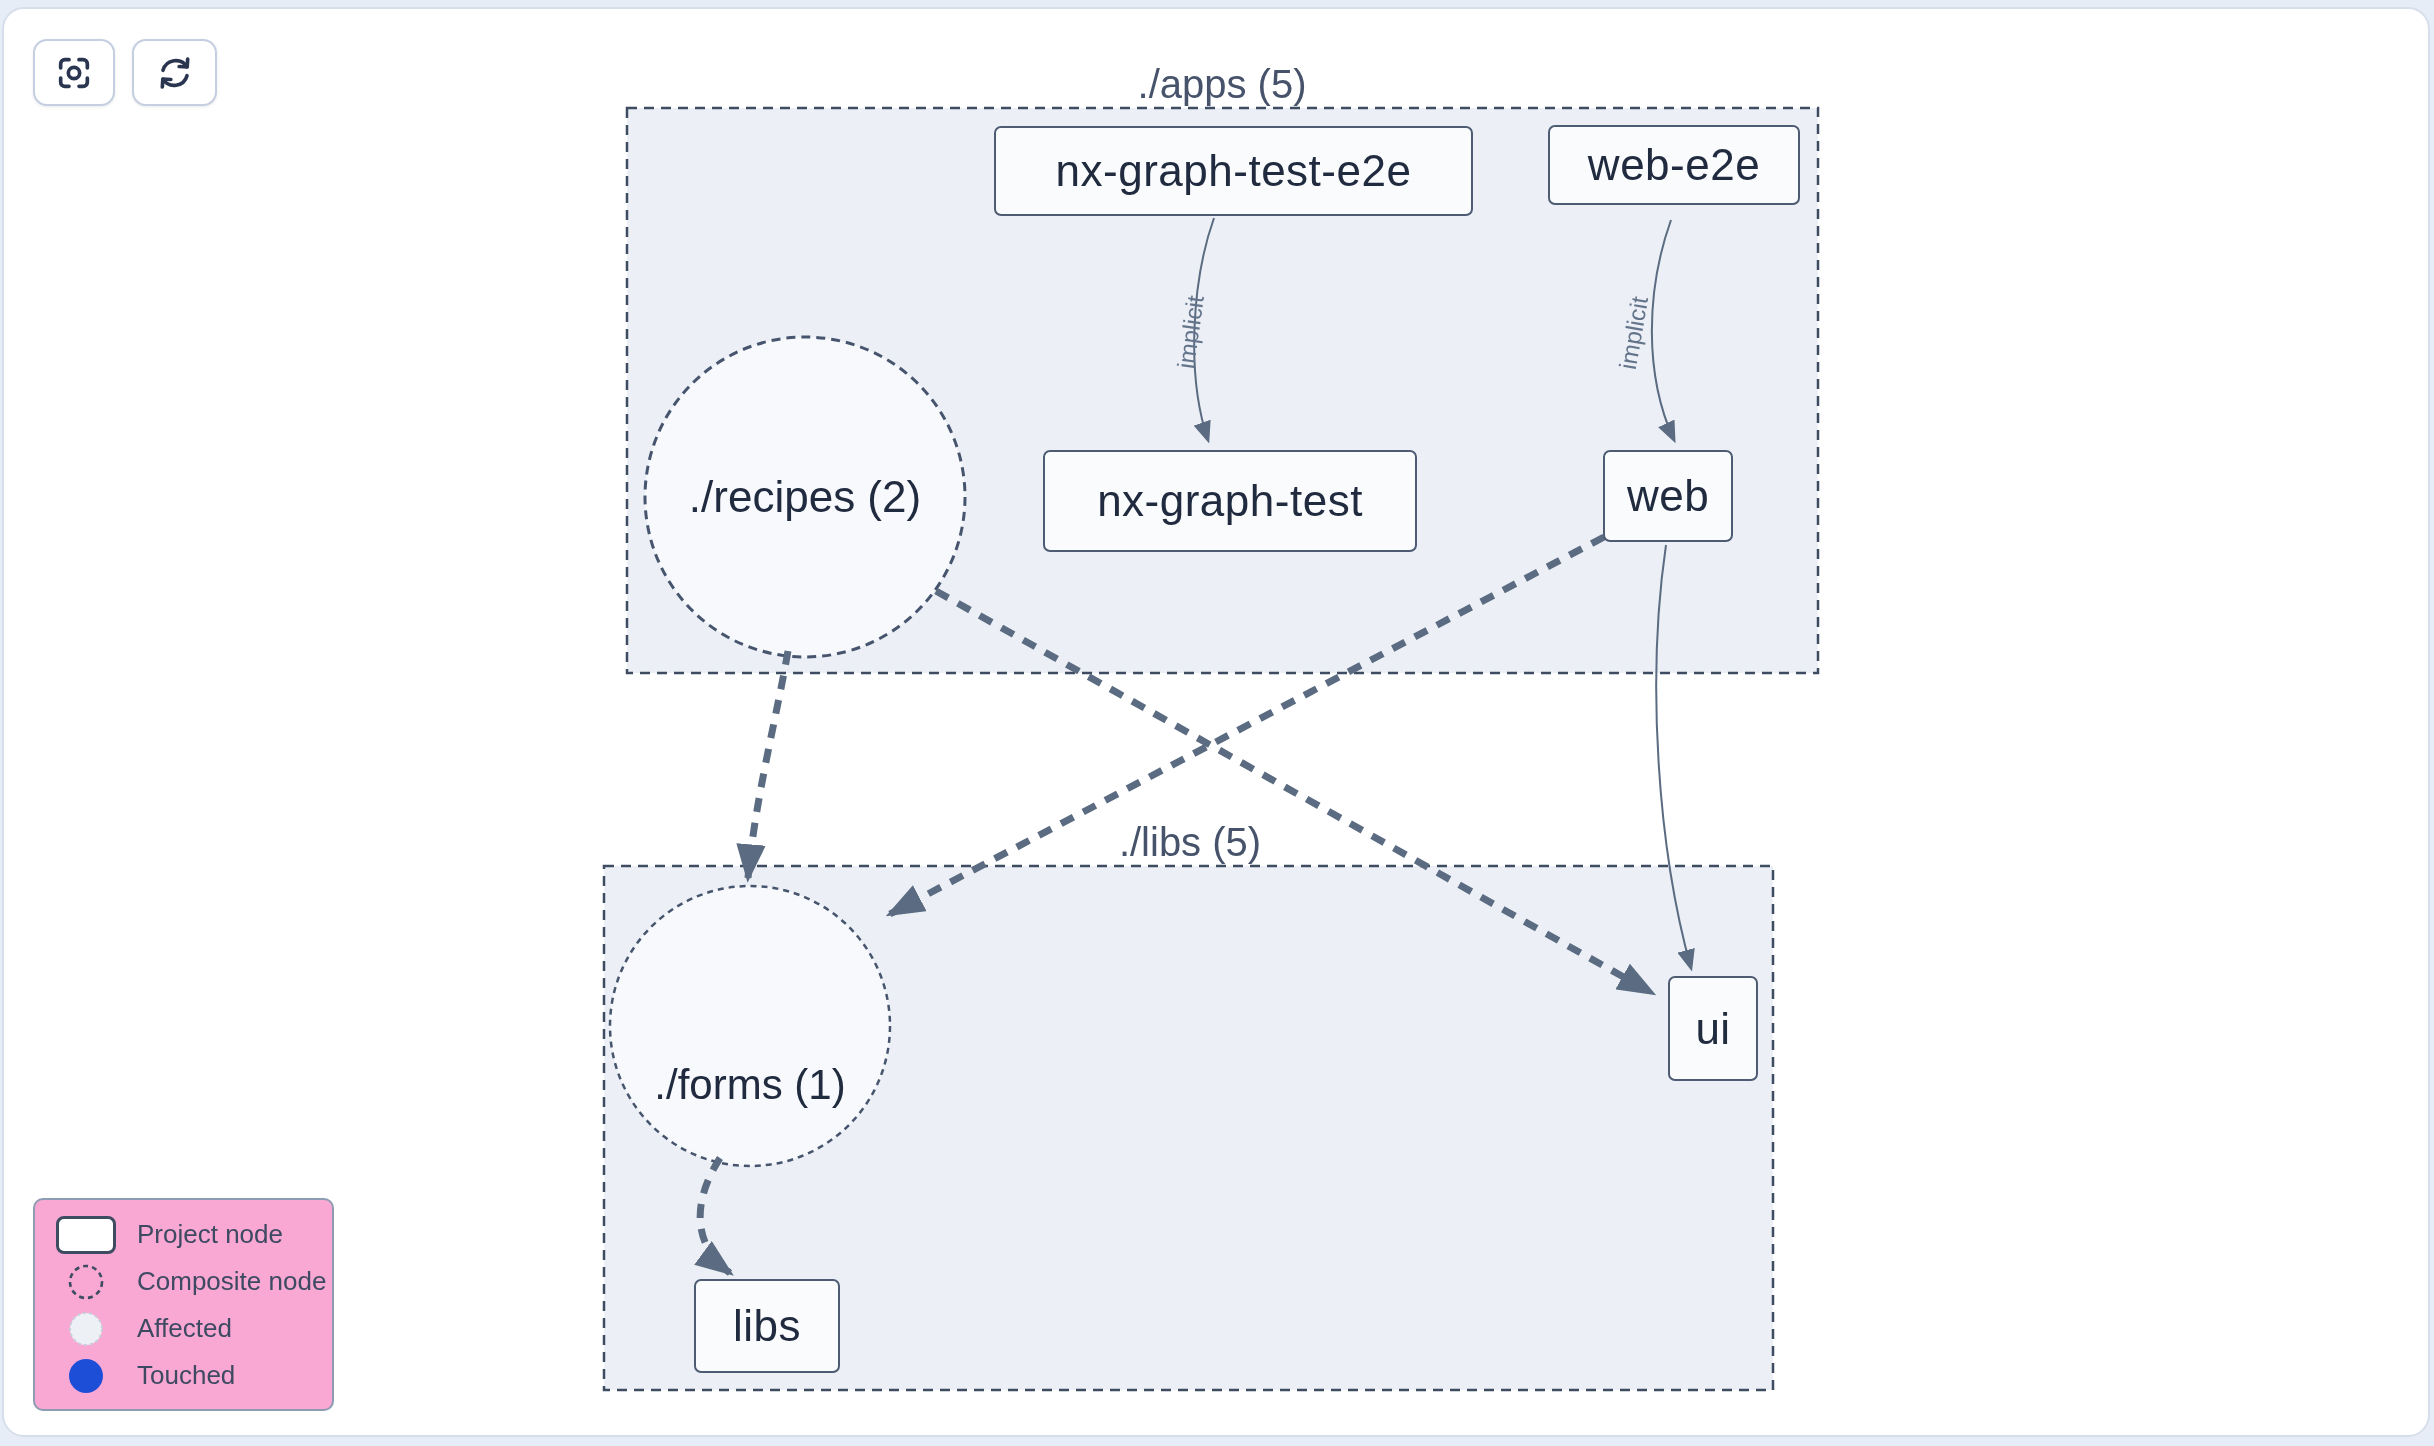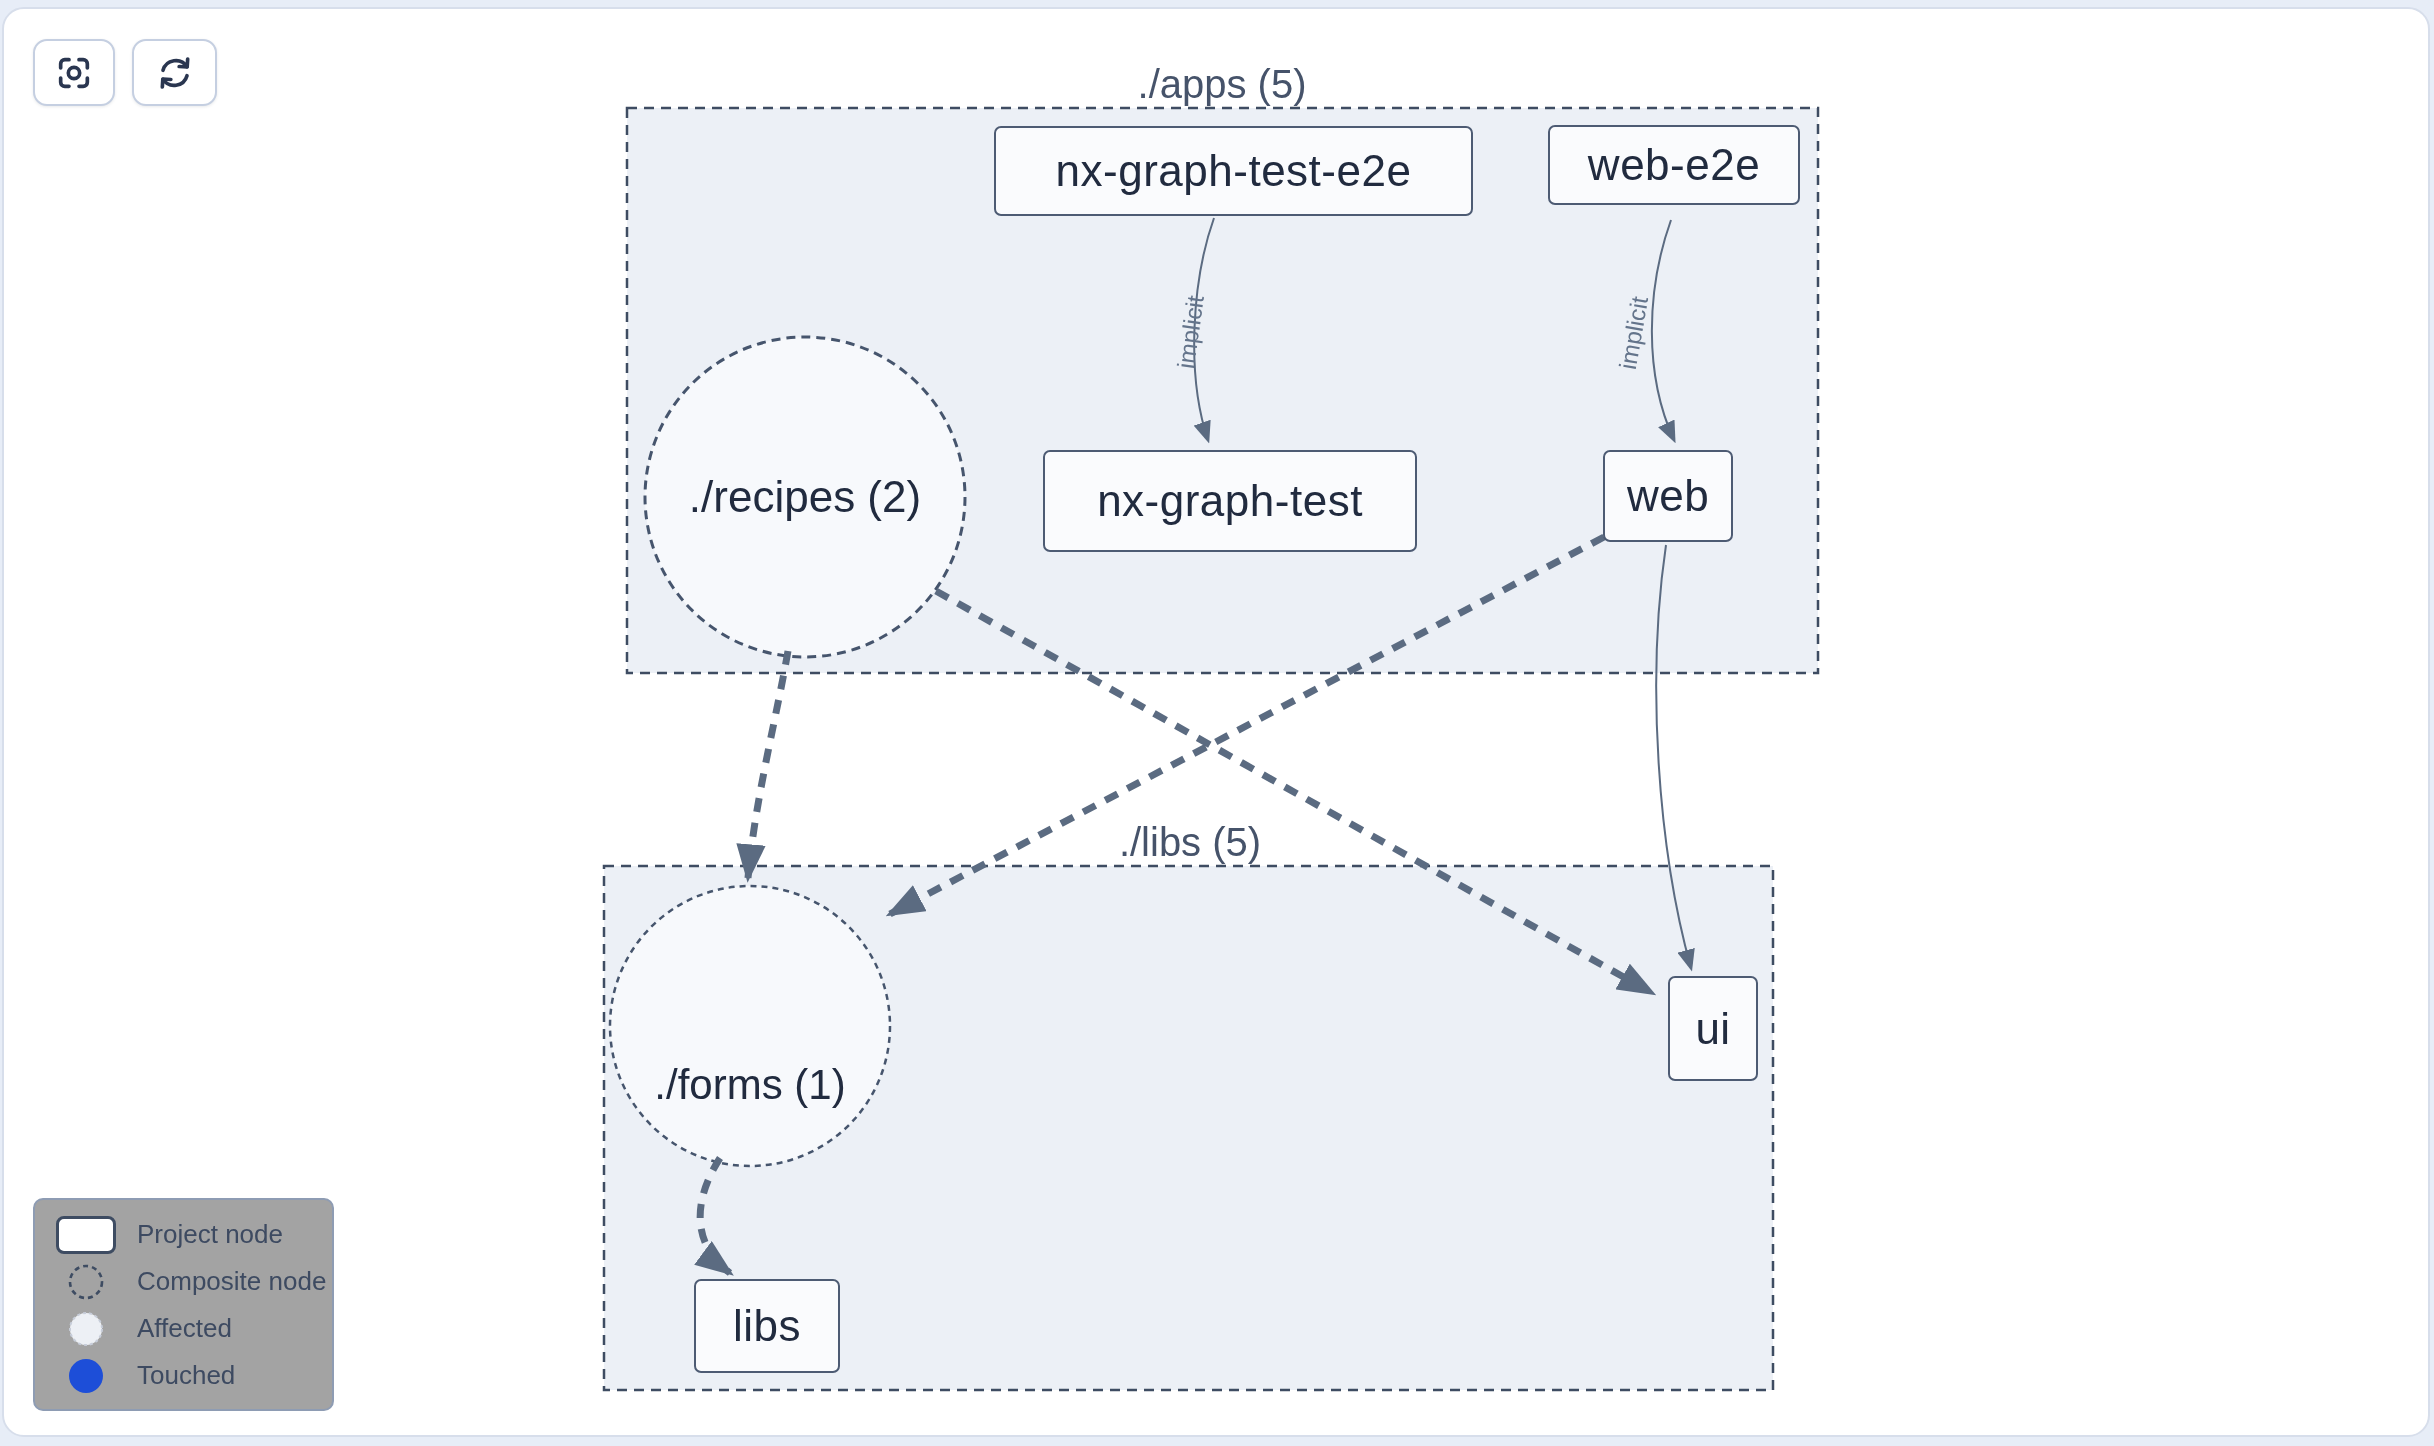--- a/index.html
+++ b/index.html
@@ -50,21 +50,21 @@
   .btn{
     position:absolute;box-sizing:border-box;
     background:#fff;border:2px solid var(--button-border,#c5cfe1);
     border-radius:14px;display:flex;align-items:center;justify-content:center;
     box-shadow:0 1px 3px rgba(27,36,54,.10);cursor:pointer;
   }
   .btn svg{stroke:var(--icon-color,#2a3650);fill:none;stroke-width:2.2;stroke-linecap:round;stroke-linejoin:round;}
 
   .legend{
     position:absolute;left:33px;top:1198px;width:301px;height:213px;
-    box-sizing:border-box;background:#a3a3a3;
+    box-sizing:border-box;background:#f9a8d4;
     border:2px solid var(--legend-border,#8e9cb3);
     border-radius:10px;padding-top:11px;
   }
   .legend-row{height:47px;display:flex;align-items:center;}
   .legend-icon{width:102px;display:flex;align-items:center;justify-content:center;}
   .legend-label{font-size:26px;color:var(--legend-text,#3d4a61);}
   .legend-project-rect{
     display:block;width:60px;height:38px;box-sizing:border-box;
     border:3px solid var(--group-stroke,#3e4c62);border-radius:8px;background:#fff;
   }

